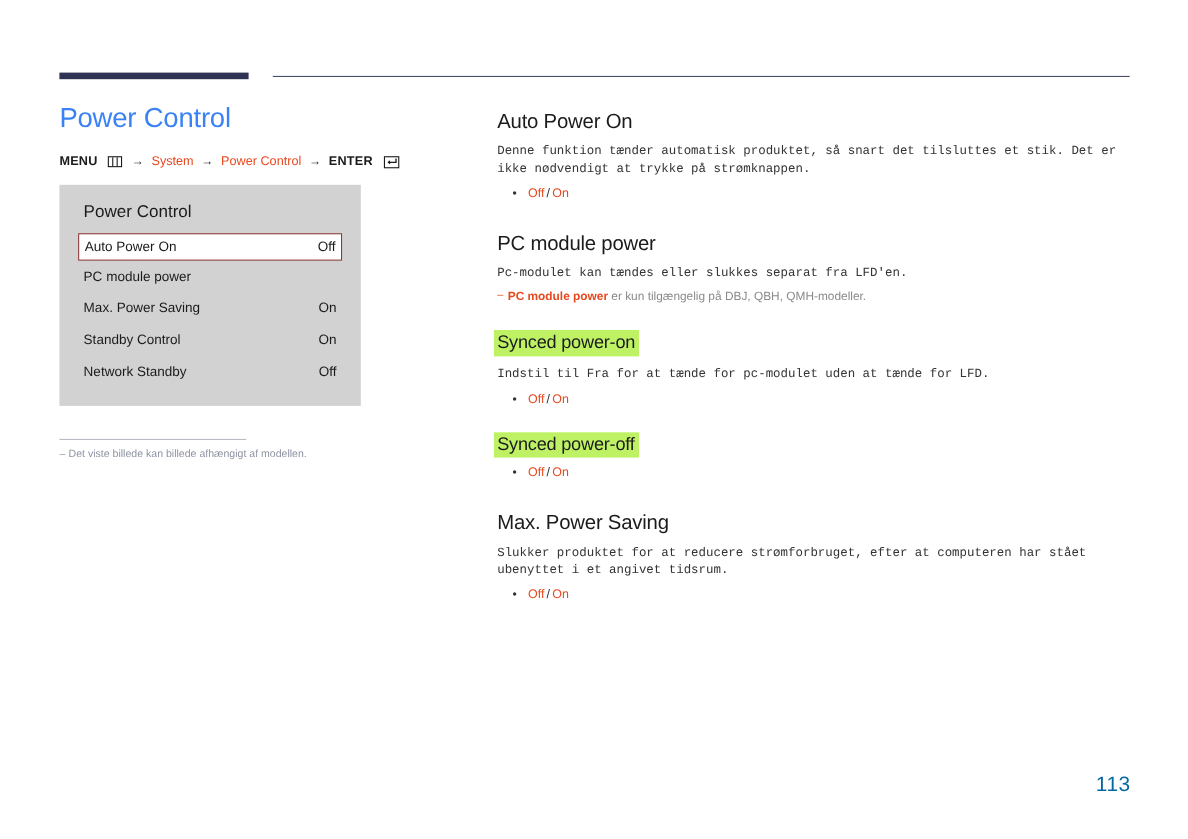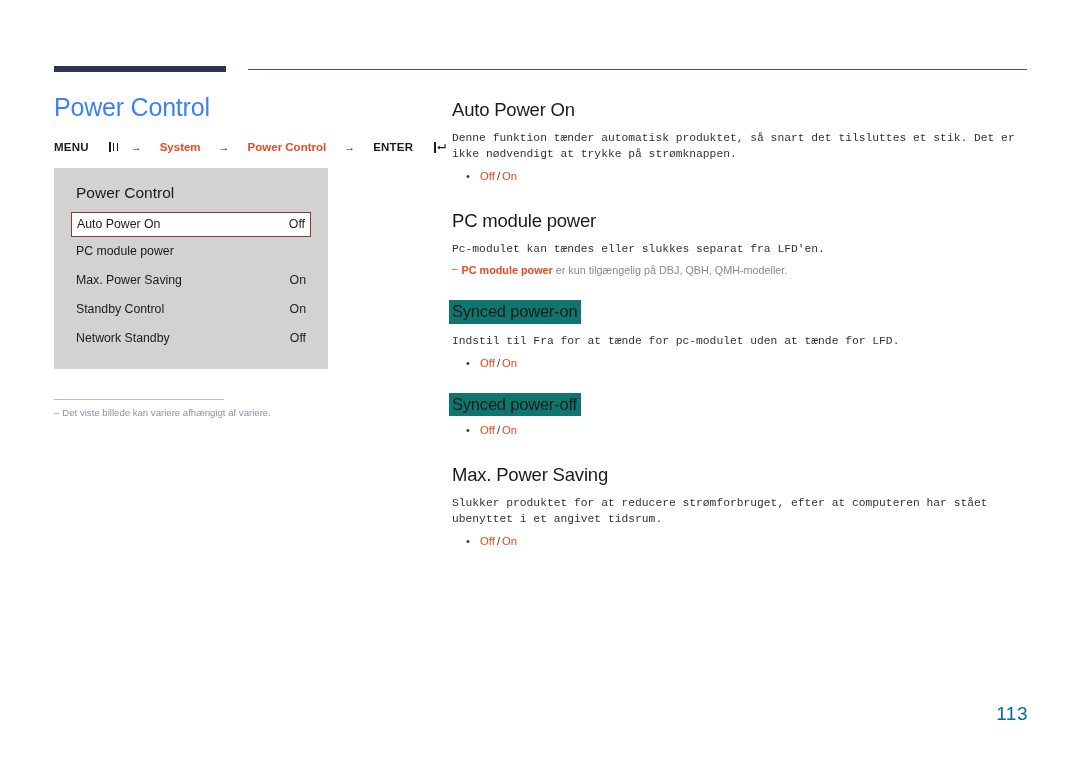--- a/index.html
+++ b/index.html
@@ -58,24 +58,24 @@
   }
 
   .breadcrumb {
     margin-top: 17px;
     font-size: 11.5px;
     line-height: 14px;
     color: #1b1b1b;
     white-space: nowrap;
     display: flex;
     align-items: center;
-    gap: 17px;
+    gap: 6px;
   }
   .breadcrumb .bc-text { font-weight: 600; letter-spacing: 0.2px; }
-  .breadcrumb .bc-orange { color: #e8481f; font-weight: 700; }
+  .breadcrumb .bc-orange { color: #e8481f; font-weight: 400; }
   .breadcrumb .bc-arrow { color: #1b1b1b; font-size: 11px; padding: 0 1px; }
 
   .icon-menu {
     display: inline-block;
     width: 13px; height: 10px;
     border: 1.2px solid #1b1b1b;
     position: relative;
     vertical-align: -1px;
     margin: 0 2px 0 3px;
   }
@@ -161,21 +161,21 @@
   .sec-h {
     font-size: 18.5px;
     font-weight: 400;
     color: #1b1b1b;
     line-height: 1.25;
     margin: 0;
     letter-spacing: -0.2px;
   }
   .sec-h.hl {
     display: inline-block;
-    background: #0f766e;
+    background: #bef264;
     padding: 1px 4px 2px 3px;
     font-size: 16.5px;
     margin-left: -3px;
   }
   .sec-p {
     font-size: 11.3px;
     color: #333333;
     line-height: 1.42;
     margin: 9px 0 0 0;
     font-family: Liberation Mono, monospace;
@@ -280,21 +280,21 @@
     <div class="osd-row">
       <span>Network Standby</span>
       <span class="osd-value">Off</span>
     </div>
 
   </div>
 
   <div class="left-note">
     <div class="left-note-rule"></div>
     <div class="left-note-text">
-      <span class="dash">‒</span><span>Det viste billede kan variere afhængigt af variere.</span>
+      <span class="dash">‒</span><span>Det viste billede kan billede afhængigt af modellen.</span>
     </div>
   </div>
 </div>
 
 <div class="right-col">
 
   <div>
     <h2 class="sec-h">Auto Power On</h2>
     <p class="sec-p">Denne funktion tænder automatisk produktet, så snart det tilsluttes et stik. Det er ikke nødvendigt at trykke på strømknappen.</p>
     <div class="bullet">

